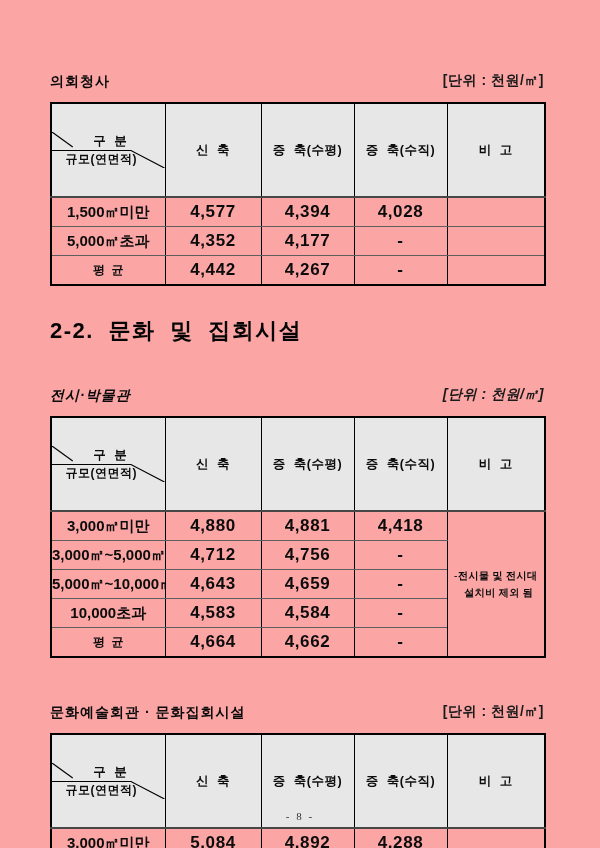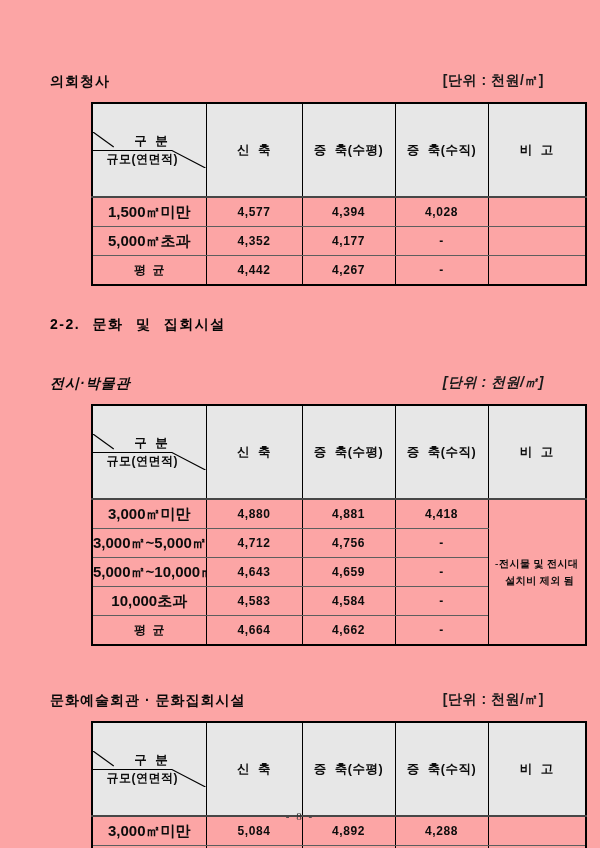--- a/index.html
+++ b/index.html
@@ -21,46 +21,45 @@
   .tr3{margin-top:45px;}
   .tbl-title{
     font-size:14px;font-weight:700;letter-spacing:1px;color:#0a0a0a;
   }
   .unit-label{
     font-size:14px;font-weight:700;letter-spacing:0.5px;color:#1a1a1a;
     padding-bottom:1px;white-space:pre;
   }
   .section-heading{
     margin-top:30px;
-    font-size:14px;font-weight:700;letter-spacing:1.5px;word-spacing:7px;
+    font-size:22px;font-weight:700;letter-spacing:1.5px;word-spacing:7px;
     color:#050505;
   }
   table.cost{
     margin-top:11px;
     border-collapse:collapse;table-layout:fixed;
     width:494px;
     border:2px solid #000;
-    margin-left:41px;
   }
   table.cost td{
     border-left:1px solid #000;border-right:1px solid #000;
     border-top:1px solid #5e5e5e;border-bottom:1px solid #5e5e5e;
     padding:0;text-align:center;vertical-align:middle;
     font-weight:700;color:#0c0c0c;
     overflow:hidden;white-space:nowrap;
   }
   table.cost tr.head td{
     background:#e7e7e7;
     height:36px;
     font-size:12.5px;letter-spacing:0.5px;white-space:pre;
     border-bottom:2px solid #474747;border-top:1px solid #000;
   }
   table.cost tr.body td{height:28px;}
   td.label-cell{font-size:15px;letter-spacing:0;}
-  td.num-cell{font-size:12px;letter-spacing:0.6px;}
+  td.num-cell{font-size:17px;letter-spacing:0.6px;}
   td.remark-cell{font-size:12px;}
   td.remark-merged{
     font-family:"Liberation Serif","DejaVu Serif",serif;
     font-weight:400;font-size:10px;letter-spacing:0.5px;line-height:1.7;
     text-align:left;padding-left:5px;white-space:normal;color:#222;
   }
   td.corner-cell{position:relative;padding:0;}
   .corner-inner{position:relative;width:100%;height:36px;}
   .corner-svg{position:absolute;left:0;top:0;width:100%;height:100%;}
   .corner-top{

